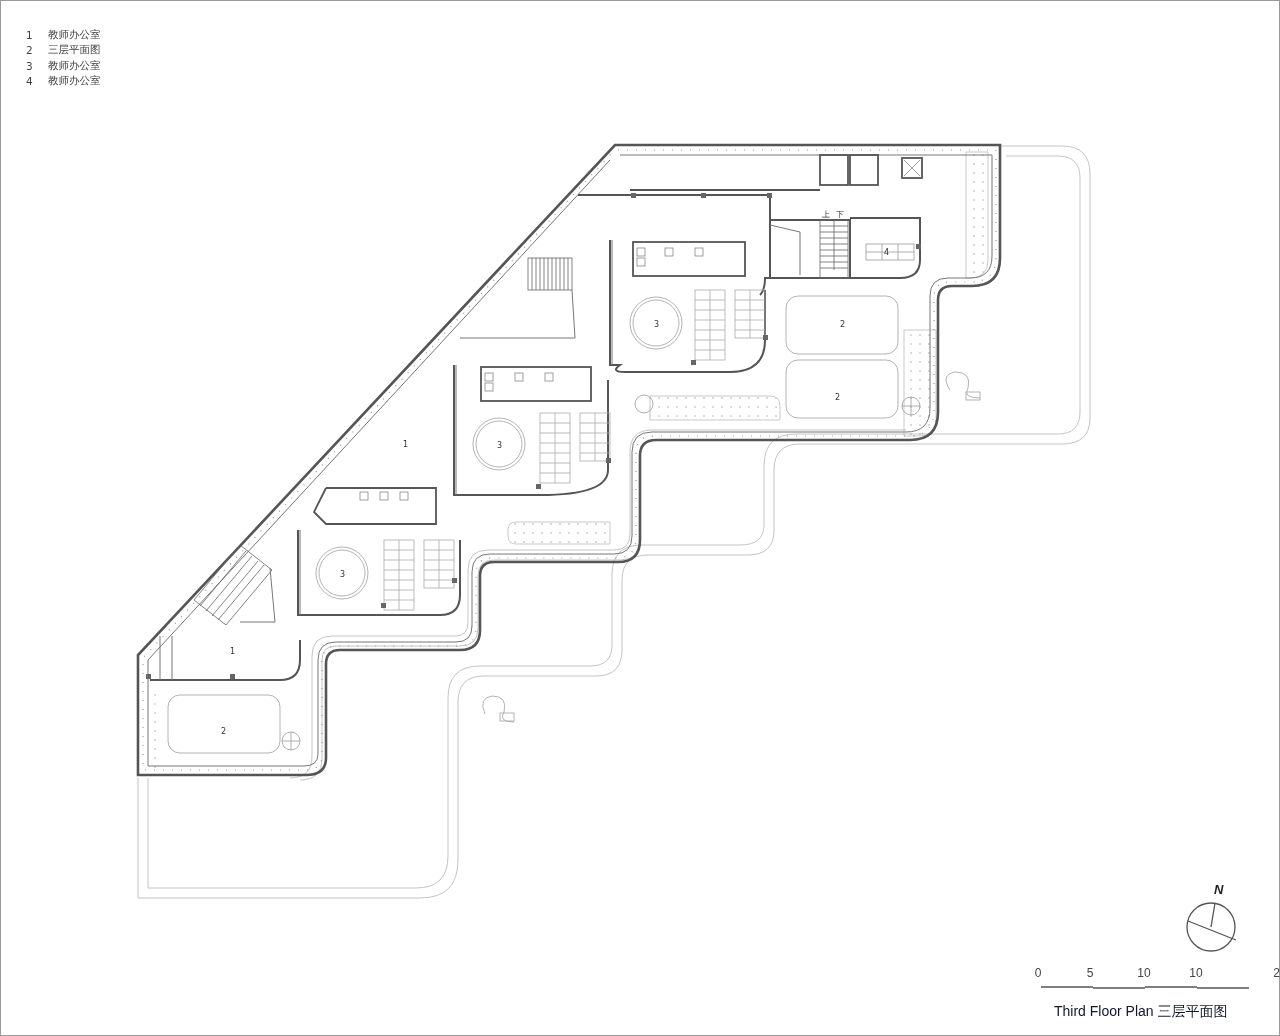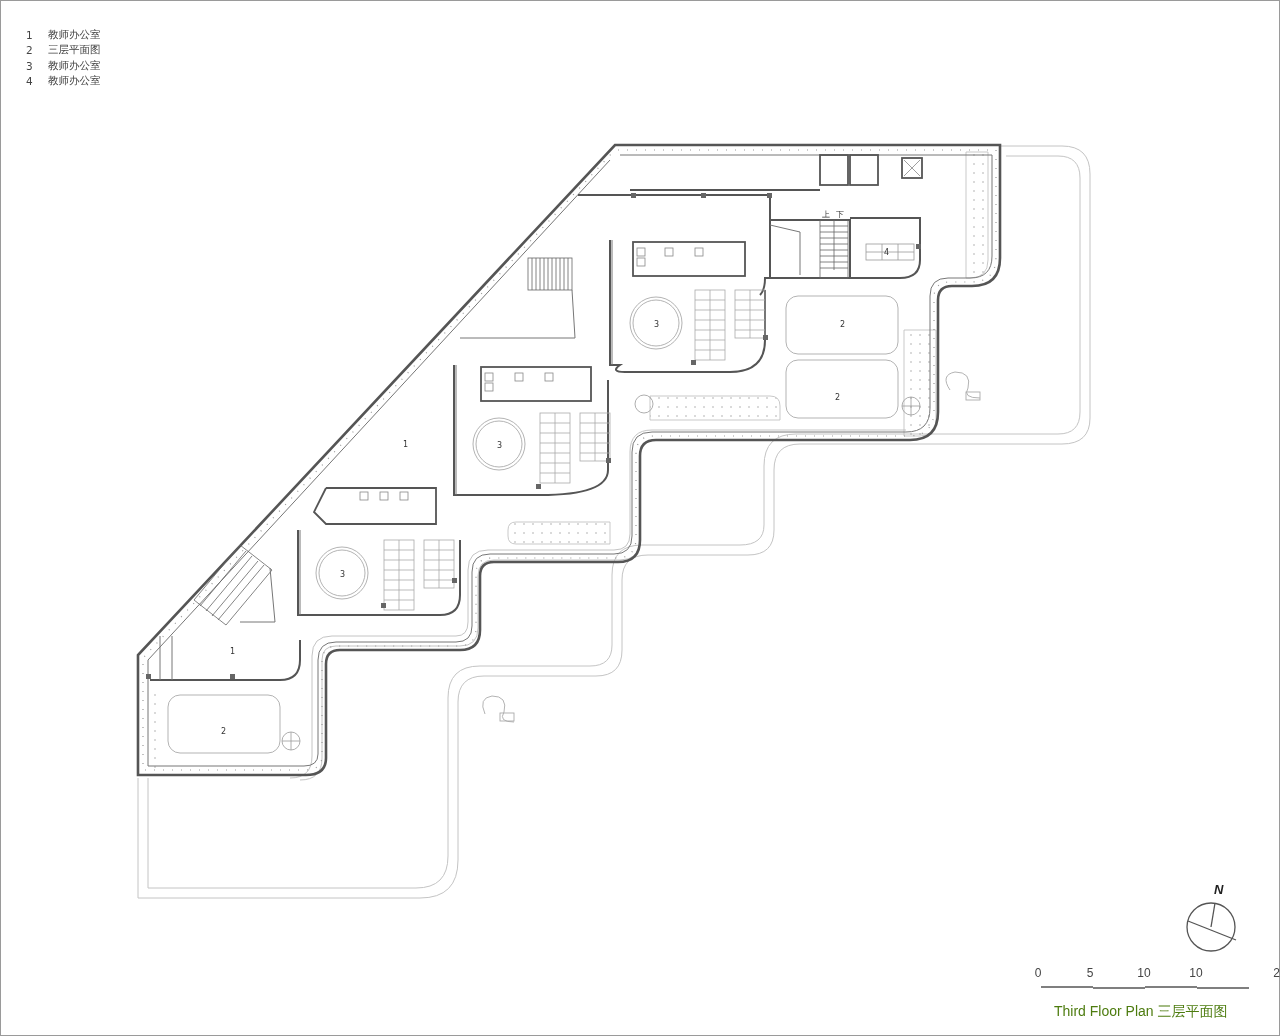--- a/index.html
+++ b/index.html
@@ -4,21 +4,21 @@
 <style>
   html, body { margin: 0; padding: 0; background: #fff; }
   body { width: 1280px; height: 1036px; position: relative; overflow: hidden;
          font-family: "DejaVu Sans", "Liberation Sans", sans-serif; }
   .frame { position: absolute; left: 0; top: 0; width: 1278px; height: 1034px;
            border: 1px solid #9a9a9a; }
   .legend { position: absolute; left: 26px; top: 27px; font-size: 10.5px; color: #444; }
   .legend-row { display: flex; height: 15.5px; align-items: center; }
   .legend-num { width: 22px; }
   .plan { position: absolute; left: 0; top: 0; }
-  .title { position: absolute; left: 1054px; top: 1003px; font-size: 14px; color: #4d7c0f;
+  .title { position: absolute; left: 1054px; top: 1003px; font-size: 14px; color: #0f172a;
            font-family: "Liberation Sans", sans-serif; white-space: nowrap; }
   .scale-label { position: absolute; top: 966px; font-size: 12px; color: #444;
                  font-family: "Liberation Sans", sans-serif; transform: translateX(-50%); }
   .north-label { position: absolute; left: 1214px; top: 882px; font-size: 13px; font-style: italic;
                  font-weight: bold; color: #222; font-family: "Liberation Sans", sans-serif; }
   .room-label { font-family: "DejaVu Sans", sans-serif; font-size: 8px; fill: #333; }
 </style>
 </head>
 <body>
 

